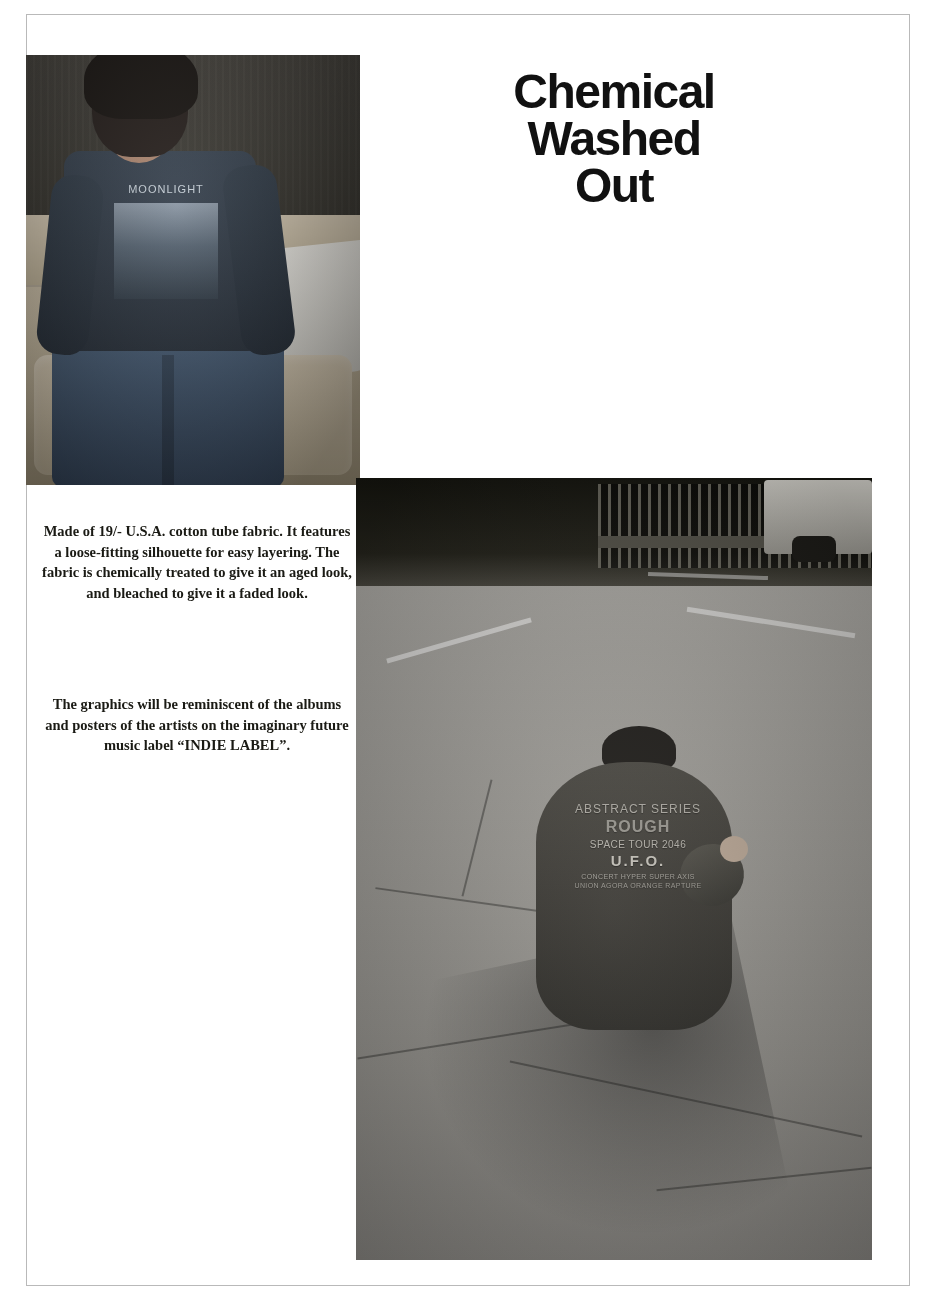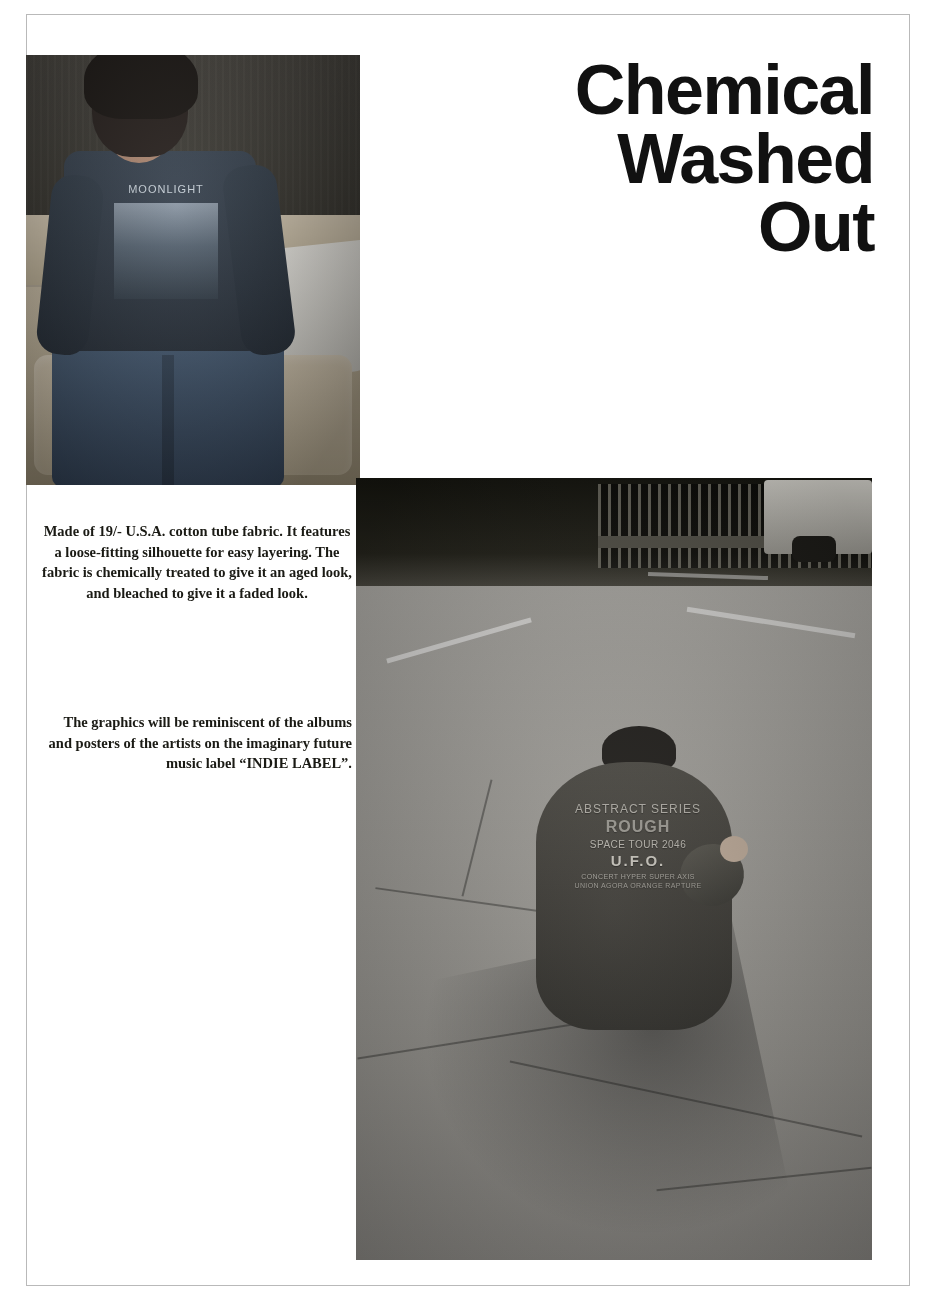--- a/index.html
+++ b/index.html
@@ -26,26 +26,26 @@
     height: 1272px;
     border: 1px solid #b9b9b9;
     box-sizing: border-box;
     pointer-events: none;
   }
 
   
   .title-block {
     position: absolute;
     right: 62px;
-    top: 56px;
+    top: 68px;
     width: 520px;
-    text-align: right;
+    text-align: center;
     color: #111111;
     font-weight: bold;
-    font-size: 70px;
+    font-size: 48px;
     line-height: 0.98;
     letter-spacing: -1.5px;
   }
   .title-line {
     display: block;
     white-space: nowrap;
   }
 
   
   .photo-portrait {
@@ -303,23 +303,22 @@
     line-height: 1.42;
     text-align: center;
   }
   .copy-1 {
     left: 42px;
     top: 521px;
     width: 310px;
   }
   .copy-2 {
     left: 42px;
-    top: 712px;
+    top: 694px;
     width: 310px;
-    text-align: right;
   }
 </style>
 </head>
 <body>
 
 <div class="page">
 
   <div class="page-border"></div>
 
   <div class="photo-portrait">

